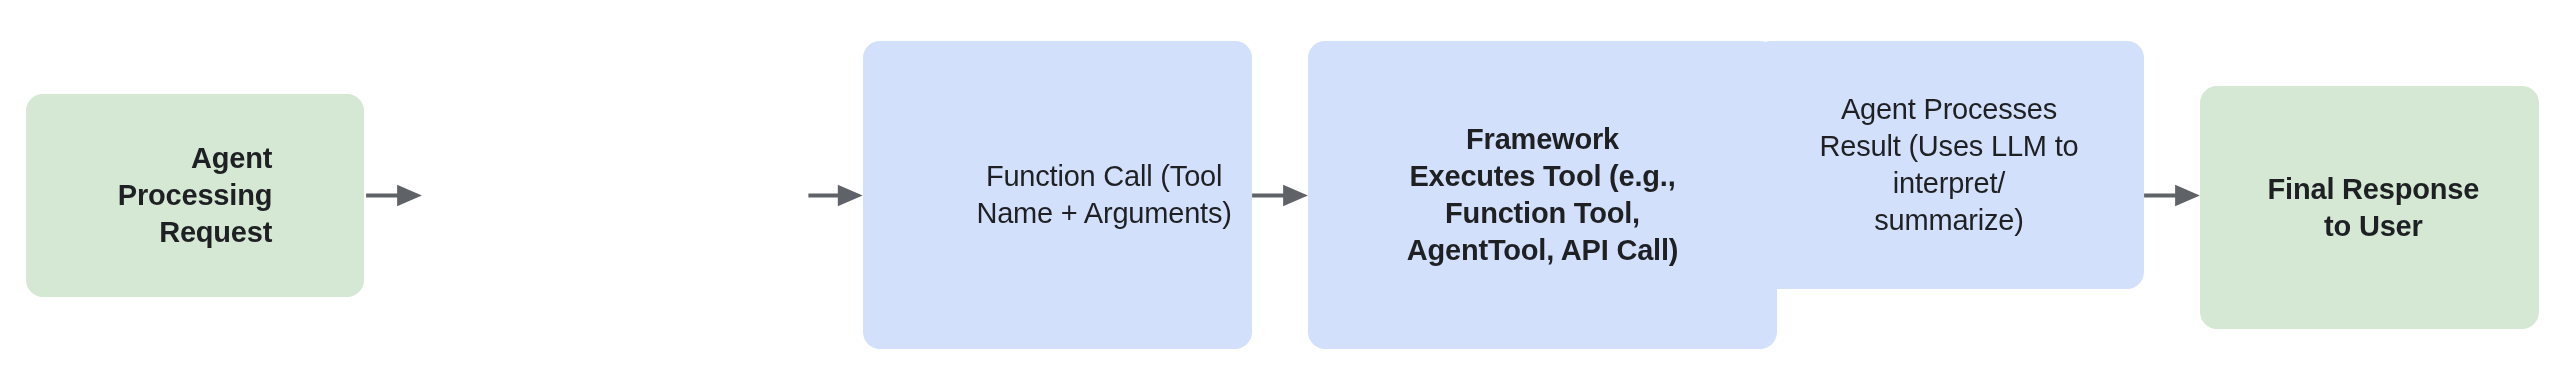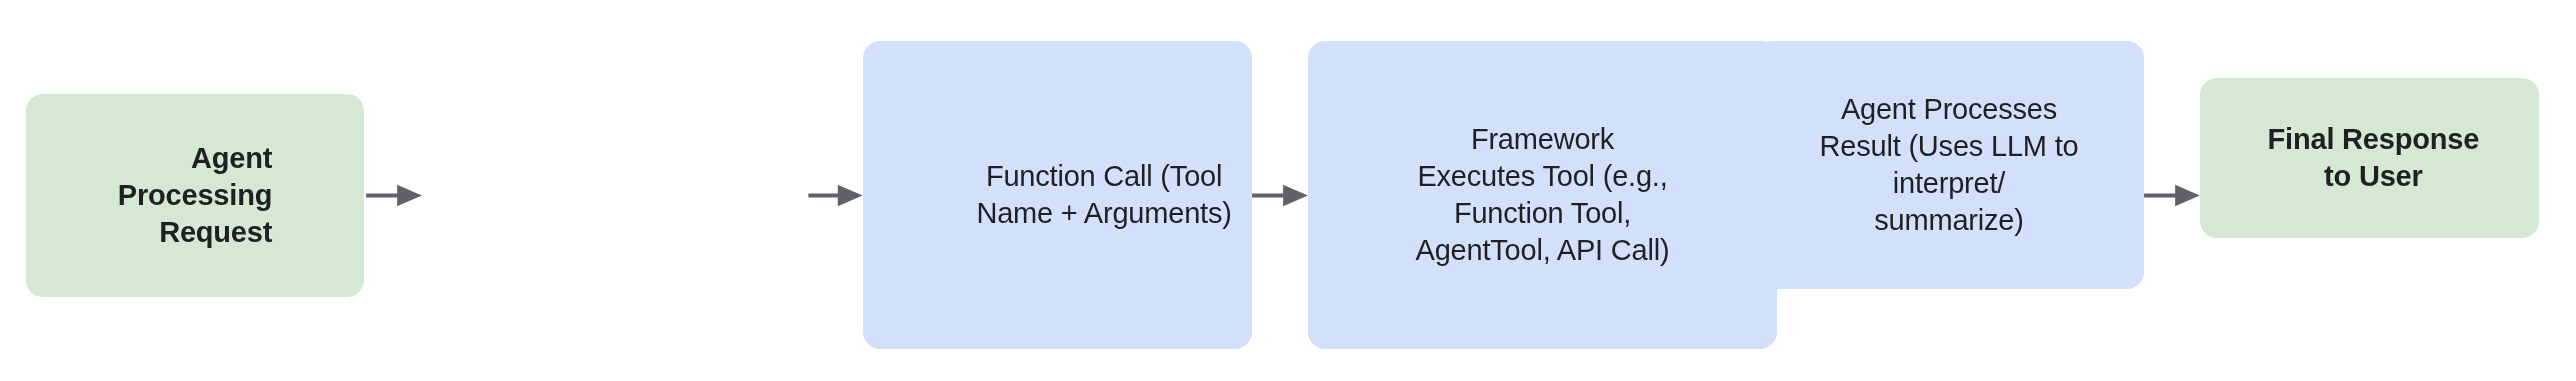--- a/index.html
+++ b/index.html
@@ -94,33 +94,33 @@
 Processing
 Request</span>
   </div>
 
 
   <div class="node" id="node-2" style="left: 863px; top: 41px; width: 389px; height: 308px; background: rgb(211, 224, 251); justify-content: flex-end;">
     <span class="node-label">Function Call (Tool
 Name + Arguments)</span>
   </div>
 
-  <div class="node" id="node-3" style="left: 1308px; top: 41px; width: 469px; height: 308px; background: rgb(211, 224, 251);">
+  <div class="node" id="node-3" style="left: 1308px; top: 41px; width: 469px; height: 308px; background: rgb(211, 224, 251); font-weight: bold;">
     <span class="node-label">Framework
 Executes Tool (e.g.,
 Function Tool,
 AgentTool, API Call)</span>
   </div>
 
   <div class="node" id="node-4" style="left: 1754px; top: 41px; width: 390px; height: 248px; background: rgb(211, 224, 251);">
     <span class="node-label">Agent Processes
 Result (Uses LLM to
 interpret/
 summarize)</span>
   </div>
 
-  <div class="node terminal" id="node-5" style="left: 2200px; top: 78px; width: 339px; height: 160px; background: rgb(212, 232, 212); padding-left: 28px;">
+  <div class="node terminal" id="node-5" style="left: 2200px; top: 86px; width: 339px; height: 243px; background: rgb(212, 232, 212); padding-left: 28px;">
     <span class="node-label">Final Response
 to User</span>
   </div>
 
 </div>
 
 
 </body></html>

